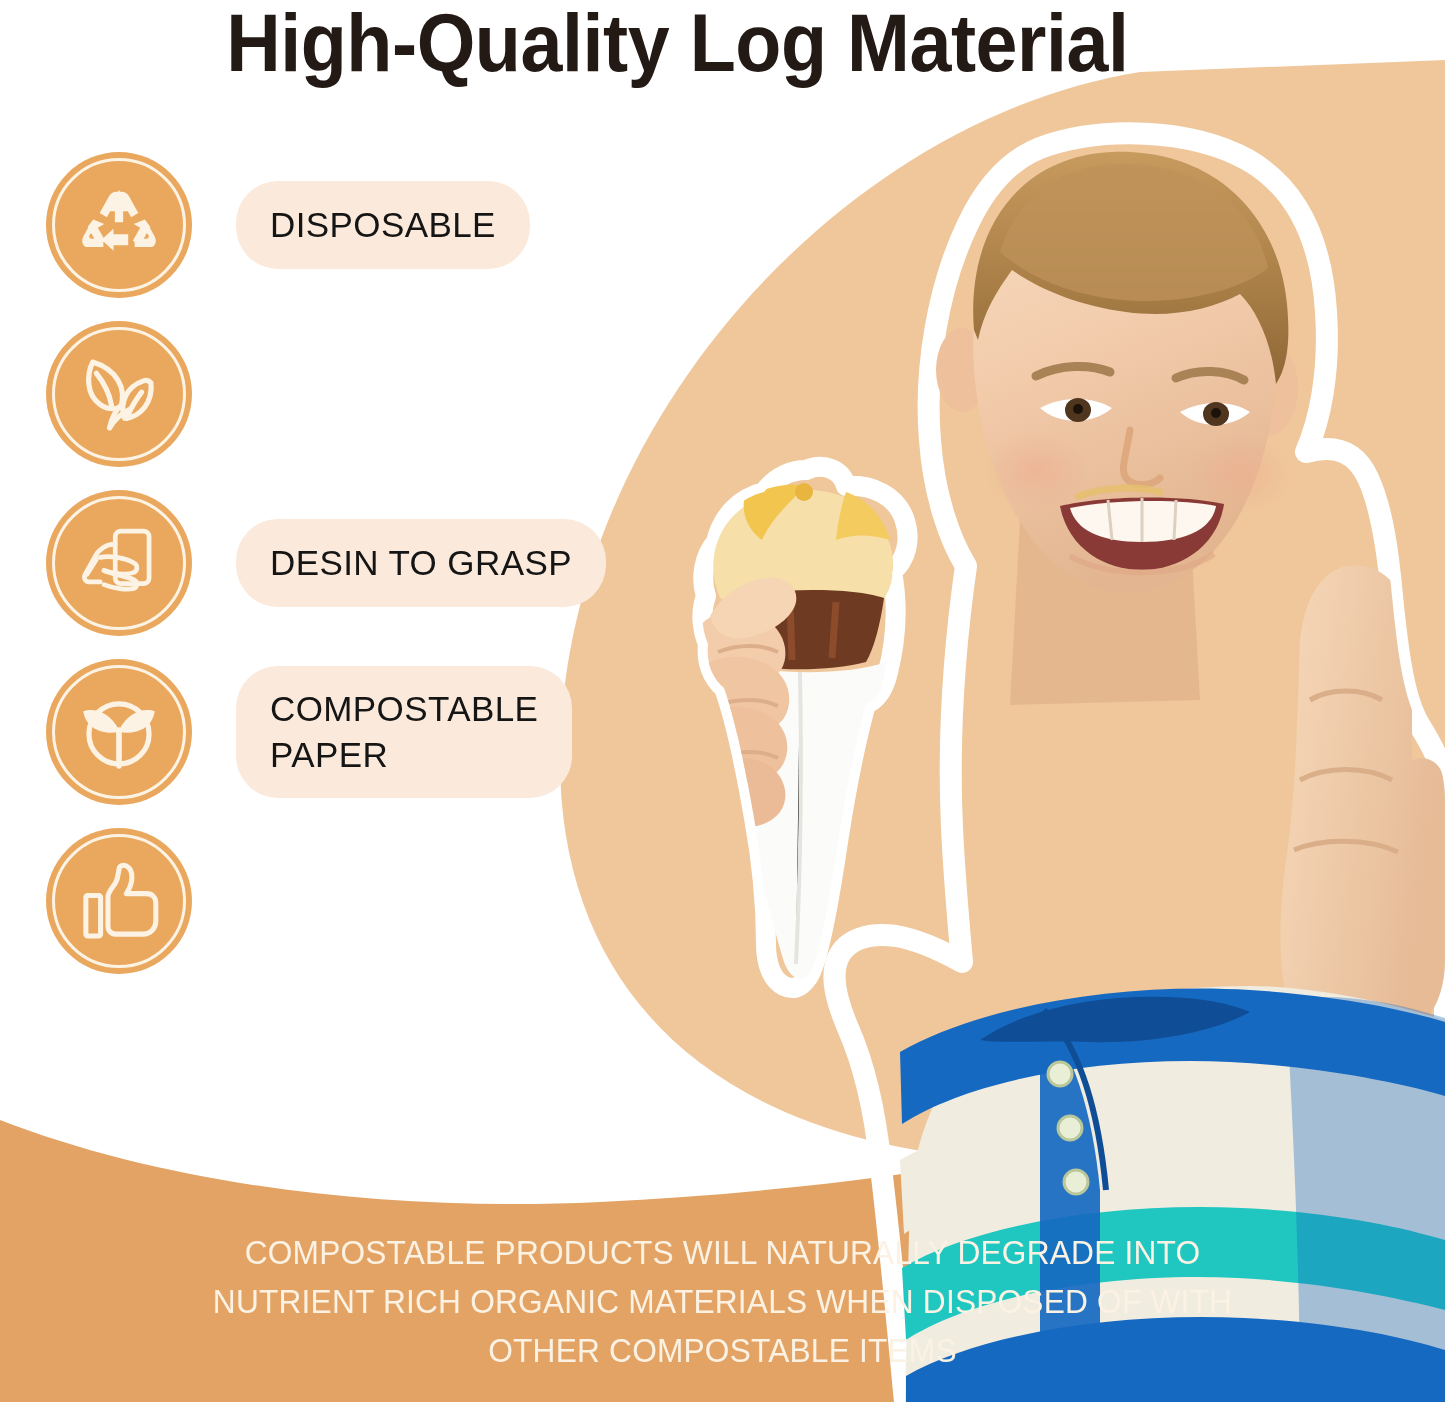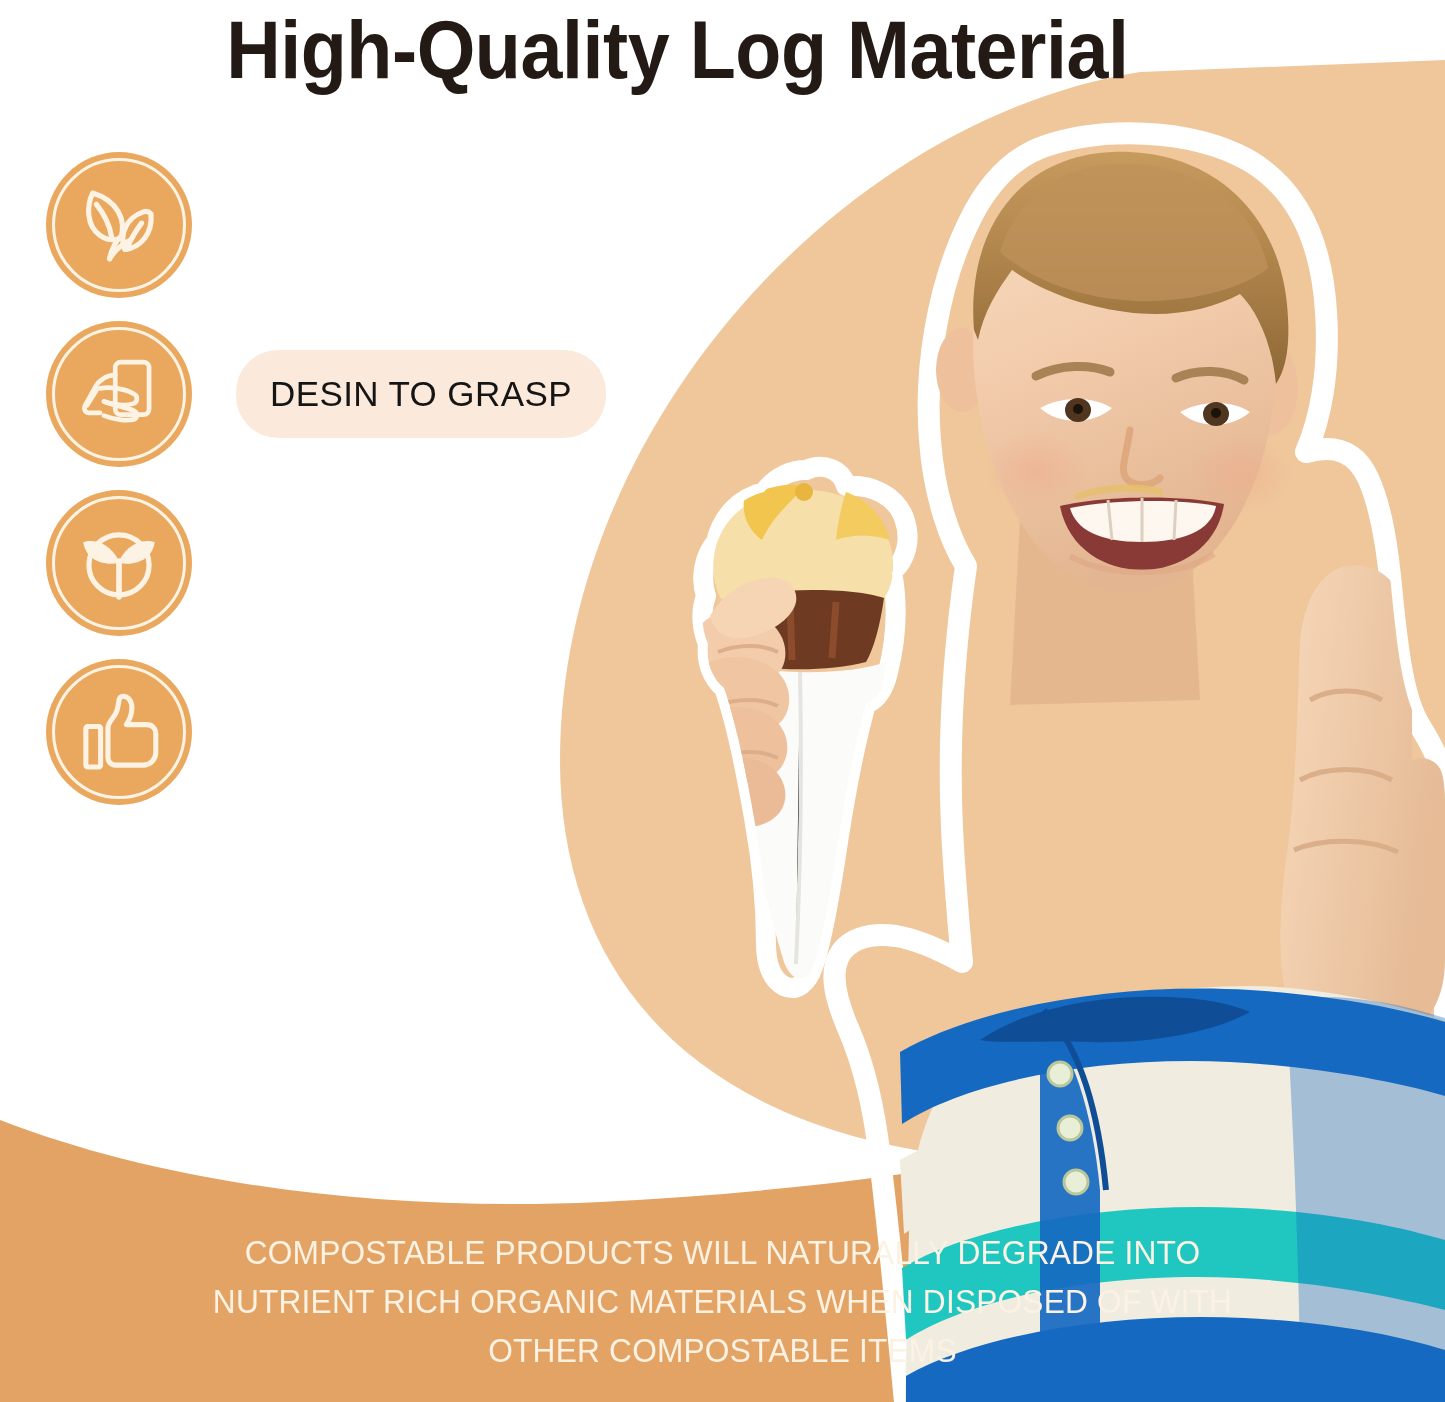--- a/index.html
+++ b/index.html
@@ -10,21 +10,21 @@
     font-family:"Liberation Sans", sans-serif;
     background:#ffffff;
   }
 
   
   #bg-layer { position:absolute; inset:0; width:1445px; height:1402px; }
 
   
   .title-wrap{
     position:absolute; left:0; top:0; width:1354px; height:100px;
-    display:flex; align-items:center; justify-content:center;
+    display:flex; align-items:flex-start; justify-content:center;
     z-index:6; pointer-events:none;
   }
   .title{
     font-family:"Liberation Sans", sans-serif;
     font-weight:700;
     font-size:82px;
     line-height:86px;
     color:#231a15;
     letter-spacing:-0.5px;
     transform:scaleX(0.92);
@@ -355,20 +355,39 @@
     </g>
   </g>
 </svg>
 
 <div class="title-wrap">
   <div class="title">High-Quality Log Material</div>
 </div>
 
 <div class="features">
 
+  <div class="feature">
+    <div class="badge">
+      <svg width="92" height="92" viewBox="0 0 100 100">
+        <g fill="#fdf3e4">
+          <path d="M50 12 L63 35 L54.5 35 L54.5 47 L45.5 47 L45.5 35 L37 35 Z"></path>
+          <path d="M49.2 14 C45 13 41 15 39 19 L29 37 L36.8 41.5 L46 25 C47 23 48.5 22 50 22 Z"></path>
+          <path d="M22 44 L16 52 L27 72 L35 67 L27 53 L34 49 Z"></path>
+          <path d="M24 54 L18 50 L11 63 C9 67 10 72 14 74 L33 74 L33 65 L20 65 C18 65 17 63 18 61 Z"></path>
+          <path d="M78 44 L84 52 L73 72 L65 67 L73 53 L66 49 Z"></path>
+          <path d="M76 54 L82 50 L89 63 C91 67 90 72 86 74 L67 74 L67 65 L80 65 C82 65 83 63 82 61 Z"></path>
+          <path d="M60 60 L44 60 L44 54 L31 66 L44 78 L44 72 L60 72 Z"></path>
+          <path d="M50.8 14 C55 13 59 15 61 19 L71 37 L63.2 41.5 L54 25 C53 23 51.5 22 50 22 Z"></path>
+        </g>
+      </svg>
+    </div>
+    <div class="pill">
+      <span class="pill-text">DISPOSABLE</span>
+    </div>
+  </div>
 
   <div class="feature">
     <div class="badge">
       <svg width="94" height="94" viewBox="0 0 100 100">
         <g fill="none" stroke="#fdf3e4" stroke-width="5.5" stroke-linecap="round" stroke-linejoin="round">
           <path d="M22 16 C48 24 58 44 52 64 C36 70 20 58 18 40 C17 31 19 22 22 16 Z"></path>
           <path d="M26 28 C34 38 40 50 42 62"></path>
           <path d="M84 38 C86 58 74 74 56 76 C50 60 58 42 76 36 C79 35 82 36 84 38 Z"></path>
           <path d="M74 48 C68 56 62 66 58 76"></path>
           <path d="M40 86 C46 76 54 70 62 66"></path>
@@ -397,20 +416,24 @@
 
   <div class="feature">
     <div class="badge">
       <svg width="94" height="94" viewBox="0 0 100 100">
         <circle cx="50" cy="52" r="32" fill="none" stroke="#fdf3e4" stroke-width="5.5"></circle>
         <path d="M50 48 L50 86" stroke="#fdf3e4" stroke-width="6" stroke-linecap="round"></path>
         <path d="M50 48 C40 28 22 24 12 28 C14 44 30 54 50 50 Z" fill="#fdf3e4"></path>
         <path d="M50 48 C60 28 78 24 88 28 C86 44 70 54 50 50 Z" fill="#fdf3e4"></path>
       </svg>
     </div>
+    <div class="pill">
+      <span class="pill-text">COMPOSTABLE
+PAPER</span>
+    </div>
   </div>
 
   <div class="feature">
     <div class="badge">
       <svg width="92" height="92" viewBox="0 0 100 100">
         <g fill="none" stroke="#fdf3e4" stroke-width="5.5" stroke-linecap="round" stroke-linejoin="round">
           <path d="M38 46 C38 38 46 34 48 26 L50 16 C50 12 54 10 58 12 C62 14 64 18 64 24
                    C64 30 62 36 58 42 L80 42 C86 42 90 46 90 52 L90 72 C90 80 84 86 76 86
                    L46 86 C41 86 38 82 38 78 Z"></path>
           <rect x="14" y="44" width="16" height="44" rx="2"></rect>

